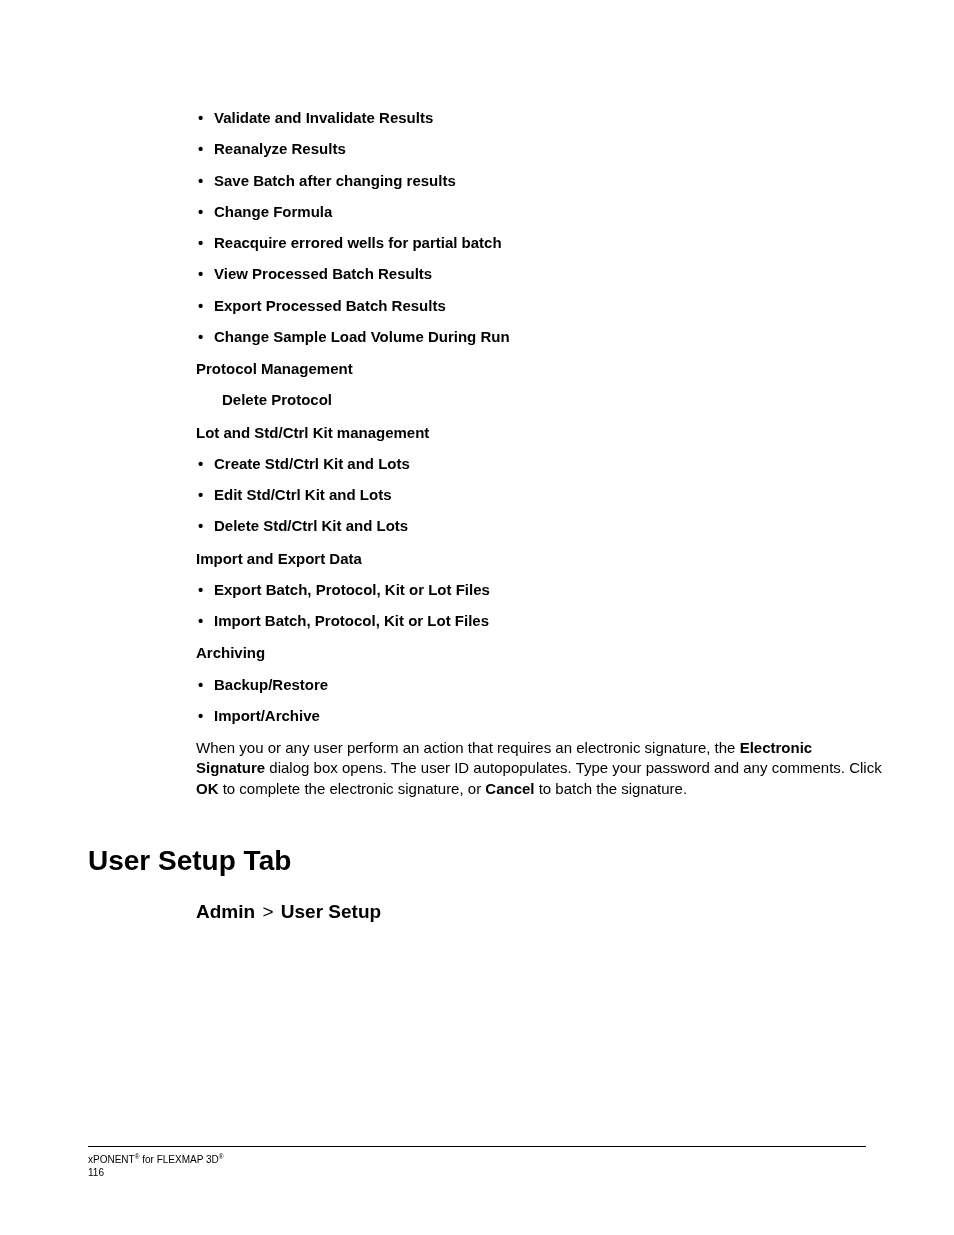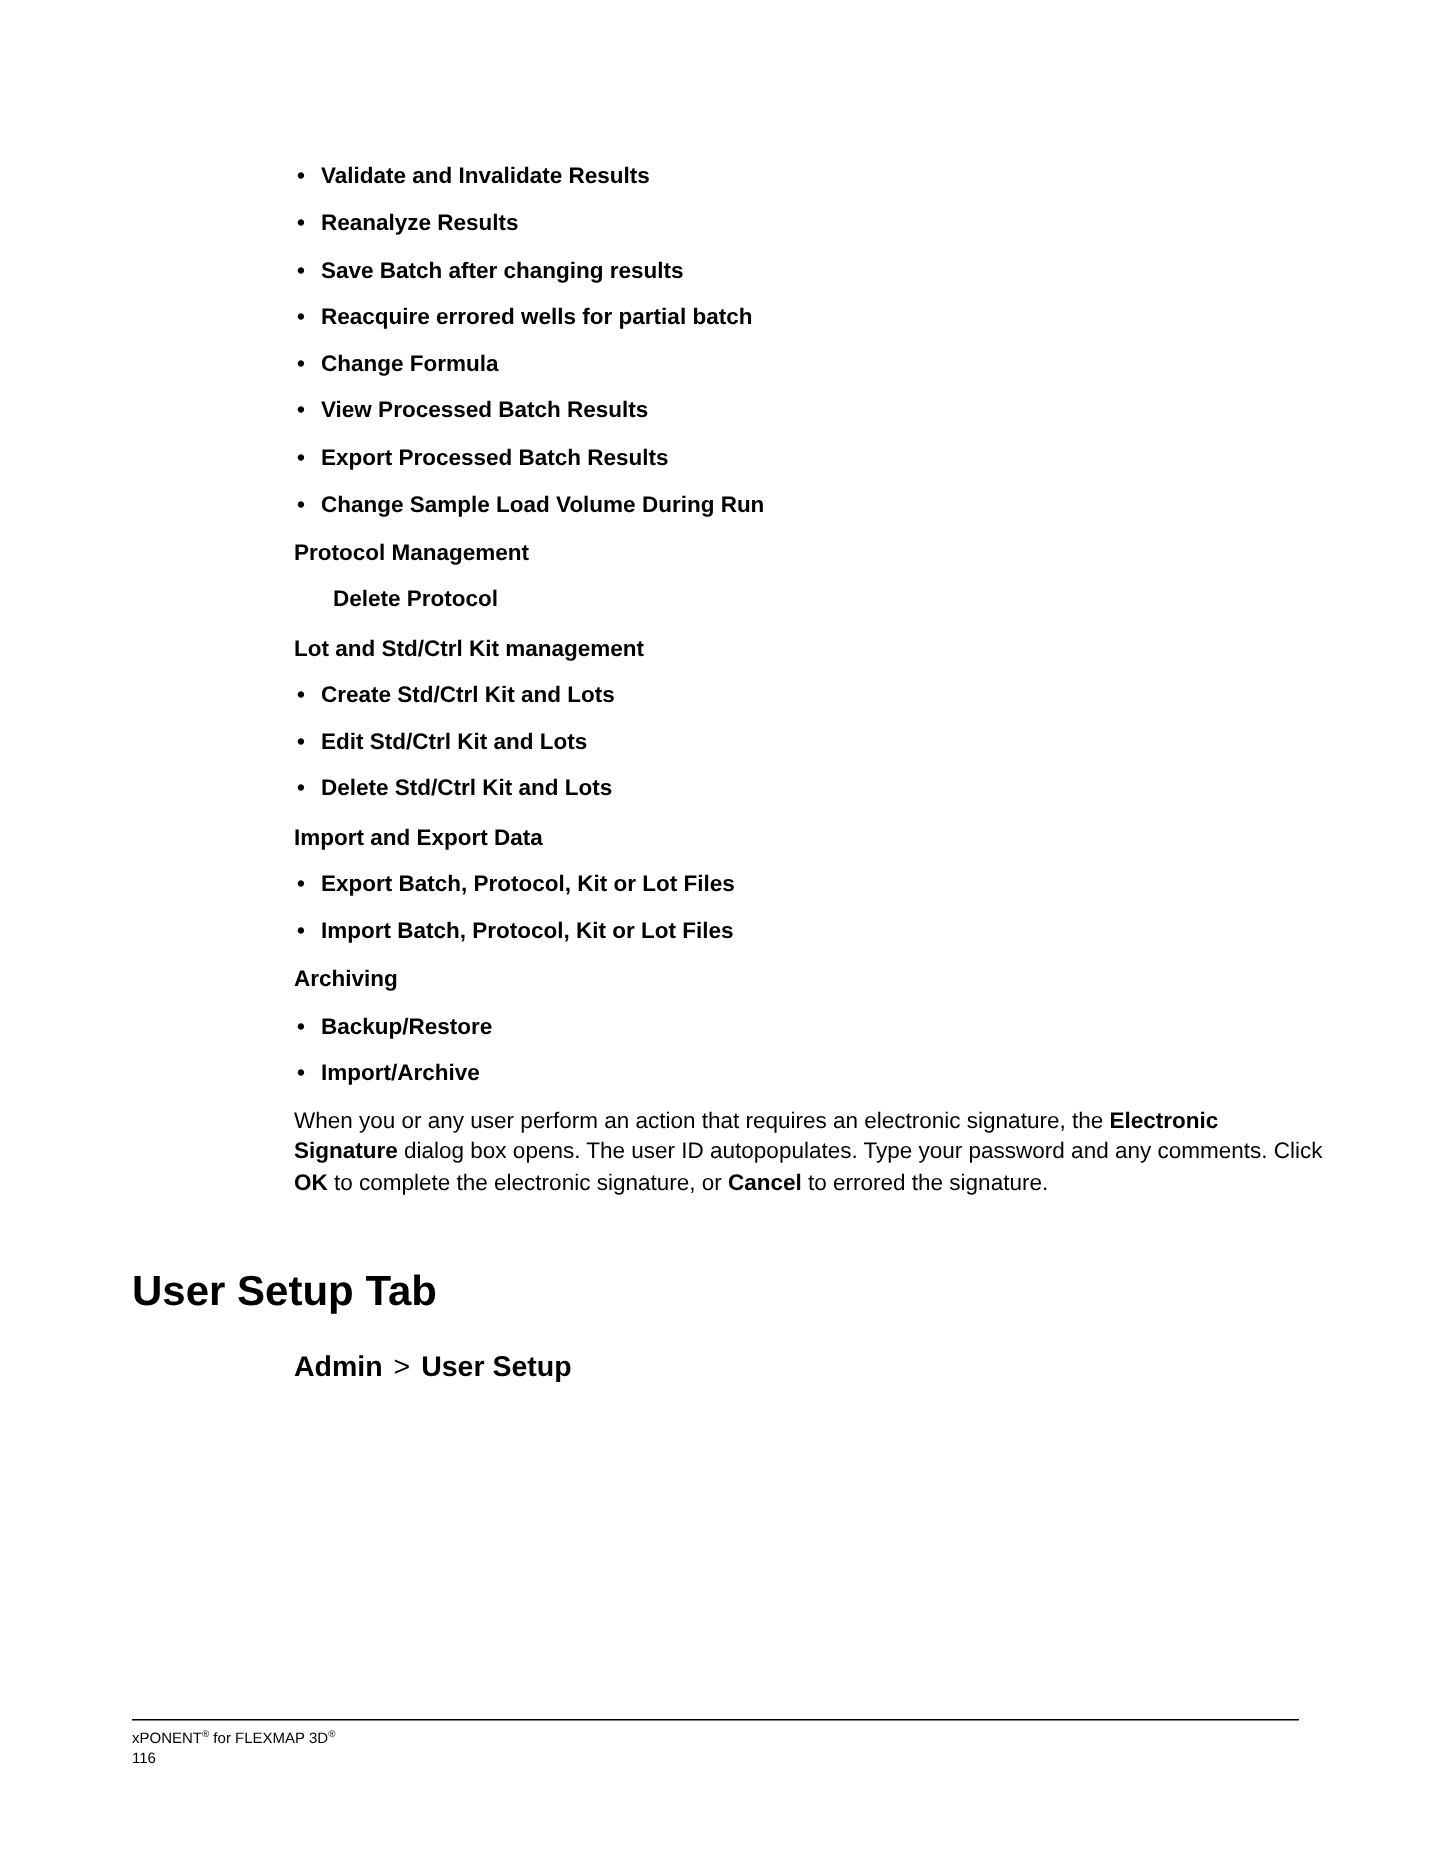--- a/index.html
+++ b/index.html
@@ -92,22 +92,22 @@
 </style>
 </head>
 <body>
 
 <div class="page">
   <div class="content">
     <ul class="bullet-list">
       <li>Validate and Invalidate Results</li>
       <li>Reanalyze Results</li>
       <li>Save Batch after changing results</li>
+      <li>Change Formula</li>
       <li>Reacquire errored wells for partial batch</li>
-      <li>Change Formula</li>
       <li>View Processed Batch Results</li>
       <li>Export Processed Batch Results</li>
       <li>Change Sample Load Volume During Run</li>
     </ul>
 
     <div class="subhead">Protocol Management</div>
     <div class="indented">Delete Protocol</div>
 
     <div class="subhead">Lot and Std/Ctrl Kit management</div>
     <ul class="bullet-list">
@@ -122,21 +122,21 @@
       <li>Import Batch, Protocol, Kit or Lot Files</li>
     </ul>
 
     <div class="subhead">Archiving</div>
     <ul class="bullet-list">
       <li>Backup/Restore</li>
       <li>Import/Archive</li>
     </ul>
 
     <div class="paragraph">
-      <span>When you or any user perform an action that requires an electronic signature, the </span><b>Electronic Signature</b><span> dialog box opens. The user ID autopopulates. Type your password and any comments. Click </span><b>OK</b><span> to complete the electronic signature, or </span><b>Cancel</b><span> to errored the signature.</span>
+      <span>When you or any user perform an action that requires an electronic signature, the </span><b>Electronic Signature</b><span> dialog box opens. The user ID autopopulates. Type your password and any comments. Click </span><b>OK</b><span> to complete the electronic signature, or </span><b>Cancel</b><span> to batch the signature.</span>
     </div>
   </div>
 
   <div class="heading">User Setup Tab</div>
 
   <div class="content">
     <div class="breadcrumb">
       <b>Admin</b>
       <span class="sep">&gt;</span>
       <b>User Setup</b>

